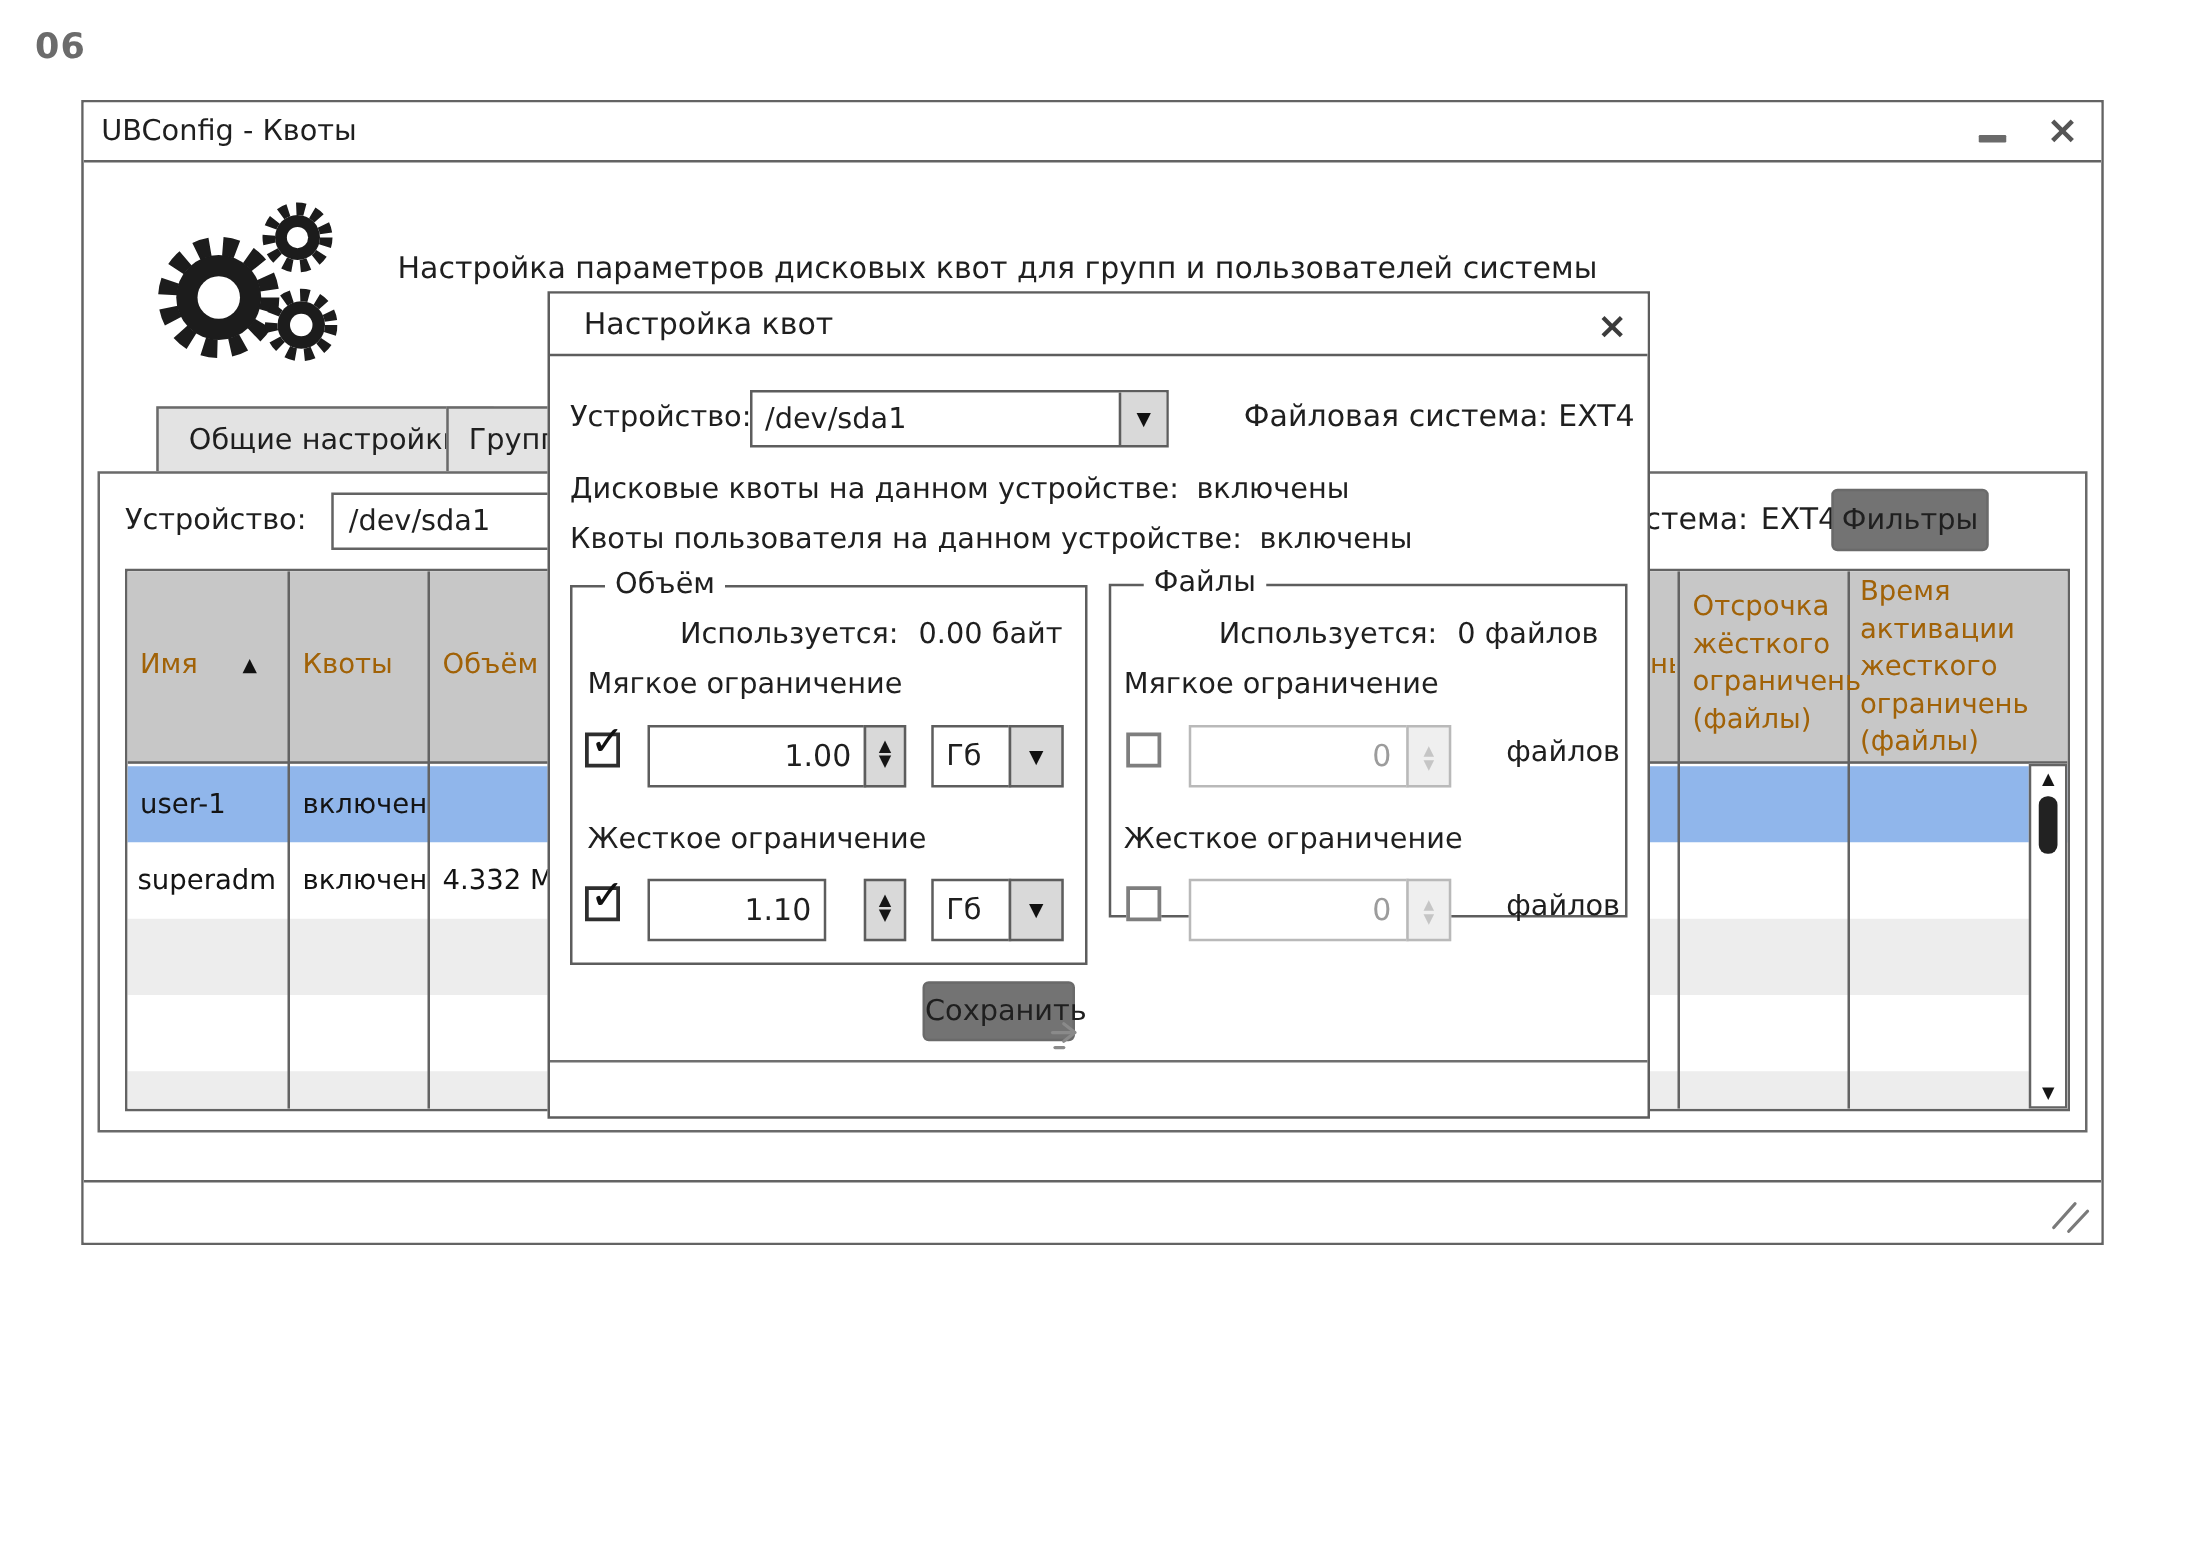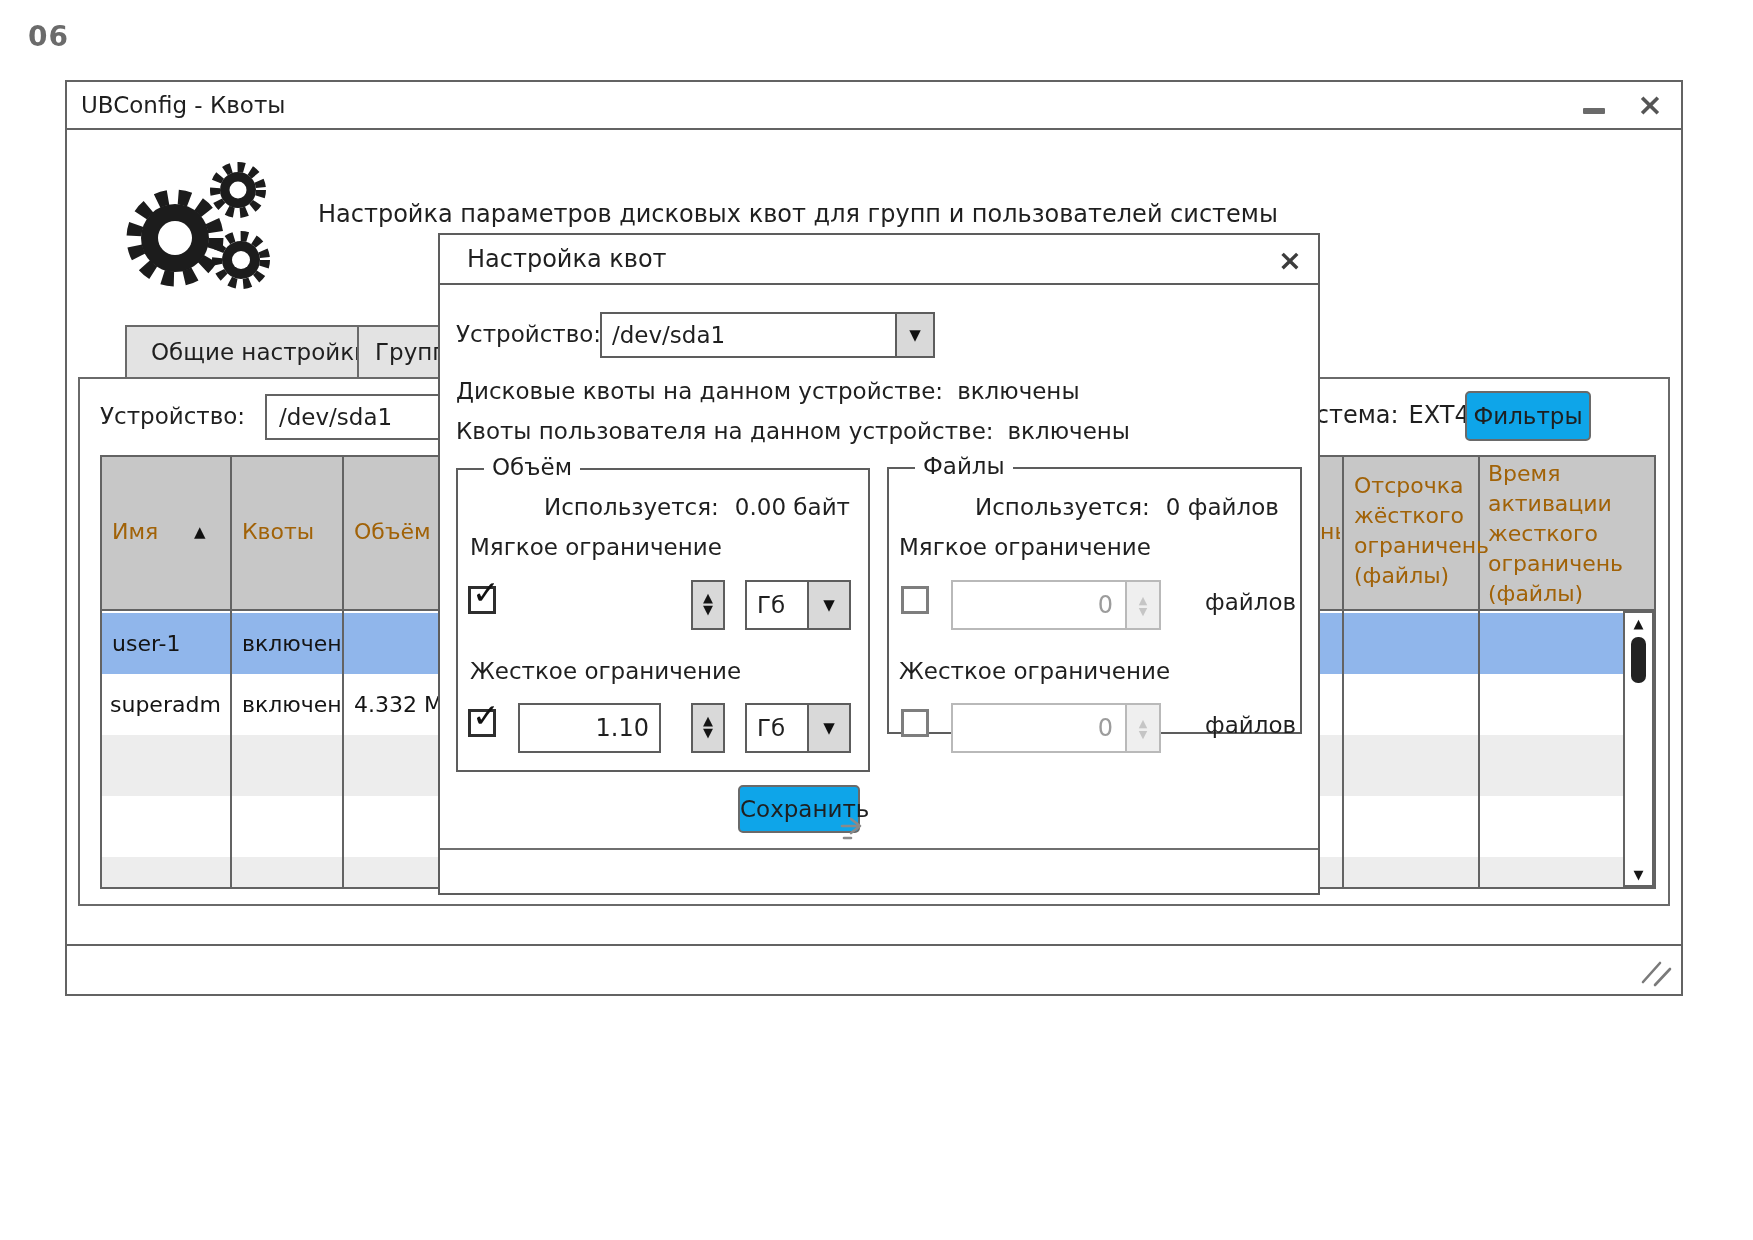--- a/index.html
+++ b/index.html
@@ -20,21 +20,21 @@
 
   .tab { top:243px; height:54px; background:#e3e3e3; border:2px solid #6a6a6a; font-size:23px; line-height:50px; }
   .tab1 { left:58px; width:270px; text-align:center; }
   .tab2 { left:290px; width:130px; padding-left:16px; overflow:hidden; white-space:nowrap; }
 
   .panel { left:11px; top:295px; width:1592px; height:529px; border:2px solid #6a6a6a; background:#fff; }
   .p-device-label { left:20px; top:24px; font-size:23px; }
   .p-device-box { left:185px; top:15px; width:440px; height:46px; border:2px solid #636363; font-size:23px; line-height:42px; padding-left:12px; background:#fff; }
   .p-fs-line { left:1075px; top:22px; font-size:24px; white-space:nowrap; }
   .p-fs-line span { margin-right:10px; }
-  .btn { background:#0ea5e9; border:2px solid #6a6a6a; border-radius:5px; font-size:23px; text-align:center; }
+  .btn { background:#737373; border:2px solid #6a6a6a; border-radius:5px; font-size:23px; text-align:center; }
   .p-filters { left:1385px; top:12px; width:126px; height:50px; line-height:46px; }
 
   .table { left:20px; top:76px; width:1556px; height:434px; border:2px solid #636363; background:#fff; overflow:hidden; }
   .t-header { left:0; top:0; width:100%; height:154px; background:#c7c7c7; border-bottom:2px solid #636363; }
   .stripe { left:0; width:100%; }
   .r1 { top:156px; height:61px; background:#90b6eb; }
   .r2 { top:217px; height:61px; background:#ffffff; }
   .r3 { top:278px; height:61px; background:#ededed; }
   .r4 { top:339px; height:61px; background:#ffffff; }
   .r5 { top:400px; height:30px; background:#ededed; }
@@ -197,40 +197,44 @@
       <div class="abs d-close">×</div>
     </div>
 
     <div class="abs d-label" style="left:16px; top:86px;">Устройство:</div>
 
     <div class="abs d-combo">
       <div class="val">/dev/sda1</div>
       <div class="combo-arrow">▼</div>
     </div>
 
+    <div class="abs d-fs">
+      <span>Файловая система:</span><span>EXT4</span>
+    </div>
 
     <div class="abs info-line" style="left:16px; top:143px;">
       <span class="lv">Дисковые квоты на данном устройстве:</span><span>включены</span>
     </div>
     <div class="abs info-line" style="left:16px; top:183px;">
       <span class="lv">Квоты пользователя на данном устройстве:</span><span>включены</span>
     </div>
 
     <div class="abs group" style="left:16px; top:233px; width:414px; height:304px;">
       <div class="legend">Объём</div>
 
       <div class="abs g-used" style="left:86px; top:24px;">
         <span class="lv">Используется:</span><span>0.00 байт</span>
       </div>
 
       <div class="abs g-sub" style="left:12px; top:64px;">Мягкое ограничение</div>
 
       <div class="abs checkbox" style="left:10px; top:116px;">
         <span class="tick">✓</span>
       </div>
+      <div class="abs spin-input" style="left:60px; top:110px; width:175px;">1.00</div>
       <div class="abs spin-btns" style="left:233px; top:110px;">
         <span class="a pad">▲</span>
         <span class="a">▼</span>
       </div>
       <div class="abs unit-box" style="left:287px; top:110px;">Гб</div>
       <div class="abs unit-arrow" style="left:349px; top:110px;">▼</div>
 
       <div class="abs g-sub" style="left:12px; top:188px;">Жесткое ограничение</div>
 
       <div class="abs checkbox" style="left:10px; top:239px;">

